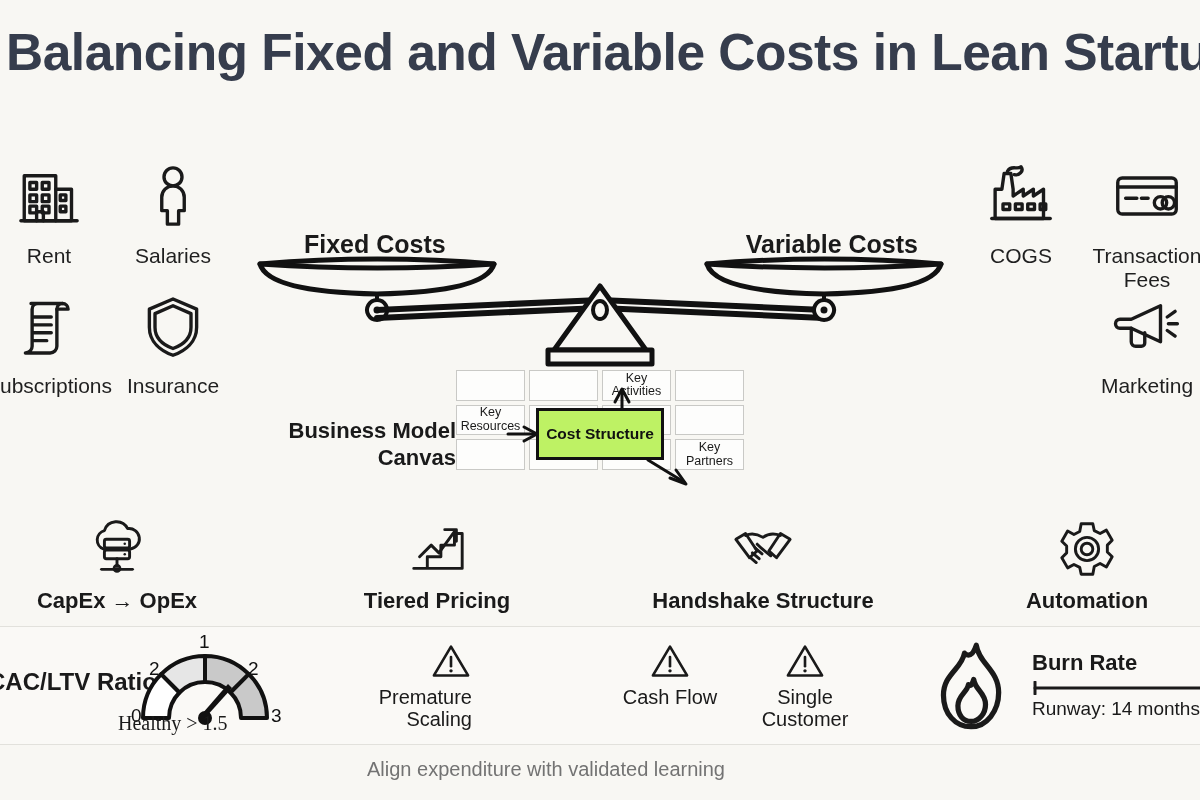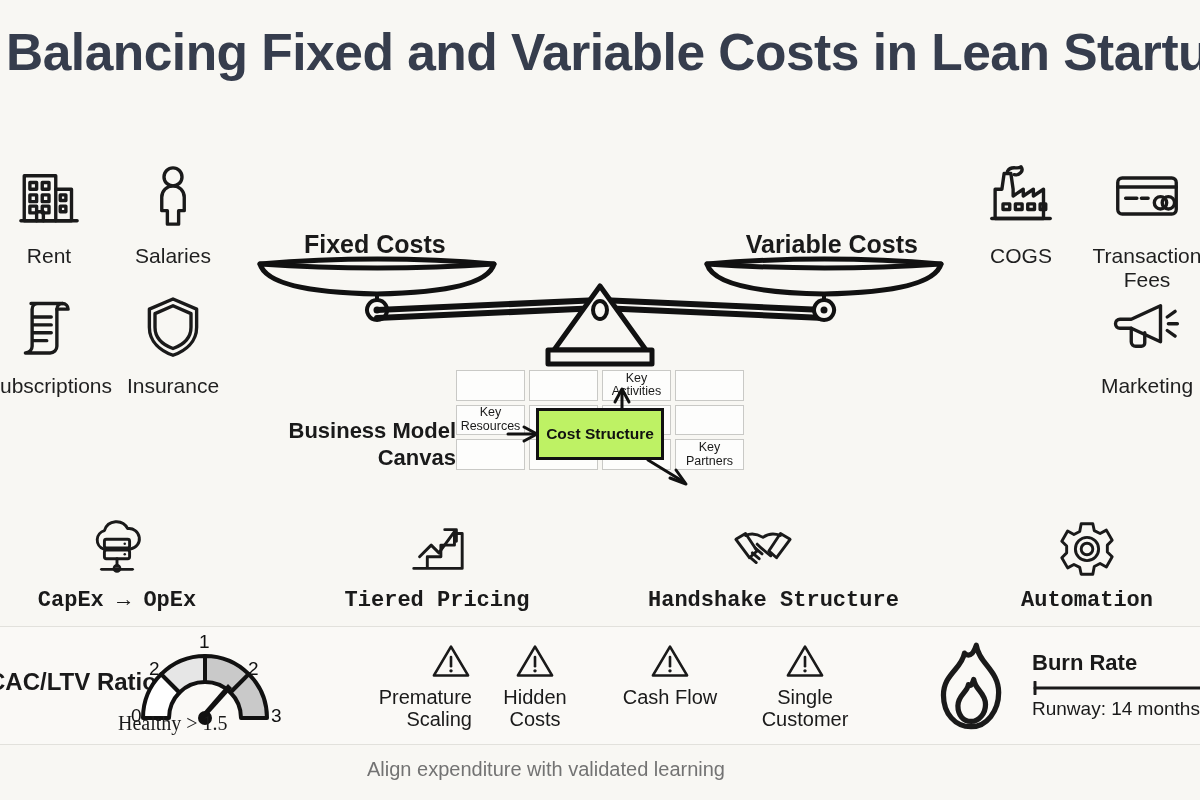--- a/index.html
+++ b/index.html
@@ -147,21 +147,21 @@
   
   .strat-cell {
     position: absolute;
     text-align: center;
     width: 230px;
   }
   .strat-cell .glyph { display: block; height: 66px; line-height: 0; }
   .strat-cell .cap {
     display: block;
     margin-top: 4px;
-    font-family: Liberation Mono, monospace;
+    font-family: Liberation Sans, sans-serif;
     font-weight: bold;
     font-size: 22px;
     color: #1a1a1a;
     white-space: nowrap;
   }
 
   
   .band {
     position: absolute;
     left: 0;
@@ -481,31 +481,20 @@
       <svg width="42" height="42" viewBox="0 0 64 64" fill="none" stroke="#1a1a1a" stroke-width="4" stroke-linejoin="round" stroke-linecap="round">
         <path d="M32 10 L58 54 H6 z"></path>
         <path d="M32 26 v14"></path>
           <circle cx="32" cy="47" r="2.6" fill="#1a1a1a" stroke="none"></circle>
       </svg>
     </span>
     <span class="cap">Premature
 Scaling</span>
   </div>
 
-  <div class="risk-cell" style="left:465px; top:640px;">
-    <span class="glyph">
-      <svg width="42" height="42" viewBox="0 0 64 64" fill="none" stroke="#1a1a1a" stroke-width="4" stroke-linejoin="round" stroke-linecap="round">
-        <path d="M32 10 L58 54 H6 z"></path>
-        <path d="M32 26 v14"></path>
-          <circle cx="32" cy="47" r="2.6" fill="#1a1a1a" stroke="none"></circle>
-      </svg>
-    </span>
-    <span class="cap">Hidden
-Costs</span>
-  </div>
 
   <div class="risk-cell" style="left:600px; top:640px;">
     <span class="glyph">
       <svg width="42" height="42" viewBox="0 0 64 64" fill="none" stroke="#1a1a1a" stroke-width="4" stroke-linejoin="round" stroke-linecap="round">
         <path d="M32 10 L58 54 H6 z"></path>
         <path d="M32 26 v14"></path>
           <circle cx="32" cy="47" r="2.6" fill="#1a1a1a" stroke="none"></circle>
       </svg>
     </span>
     <span class="cap">Cash Flow</span>

